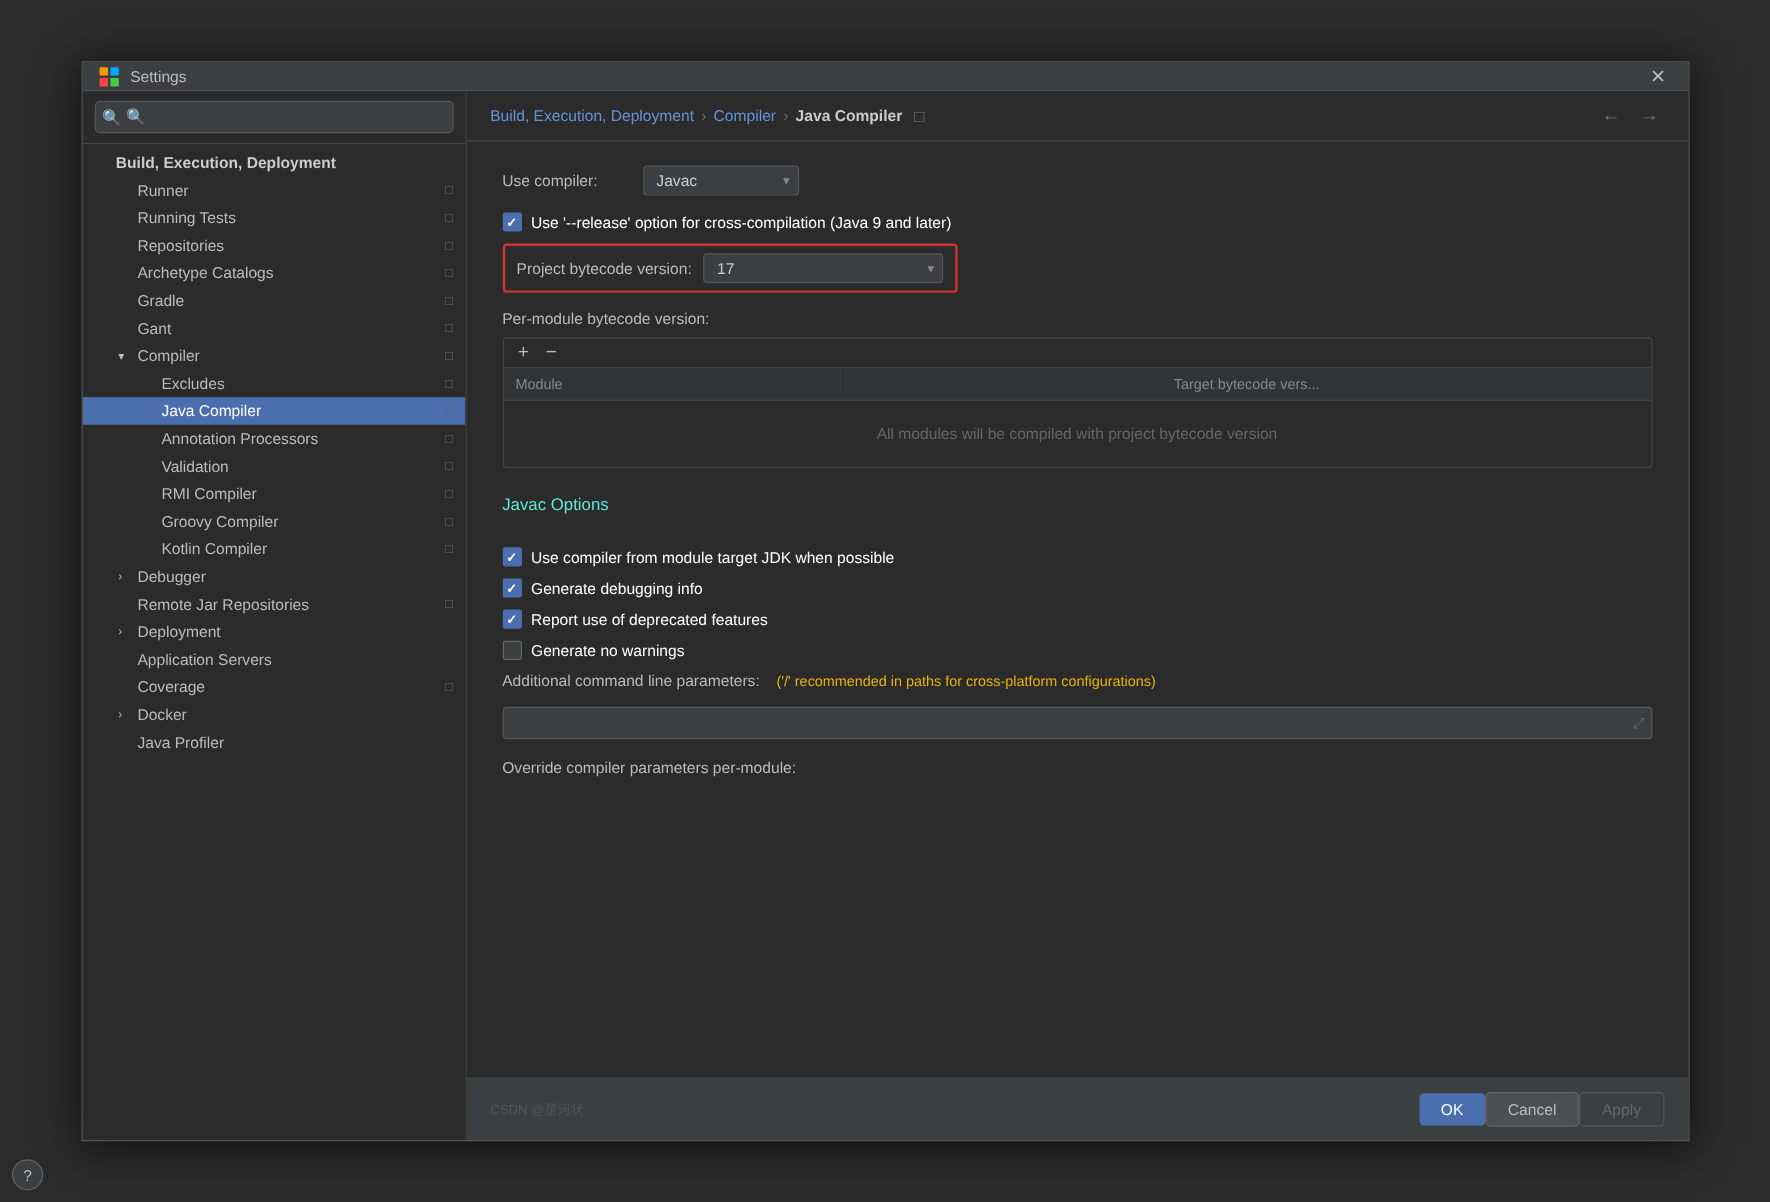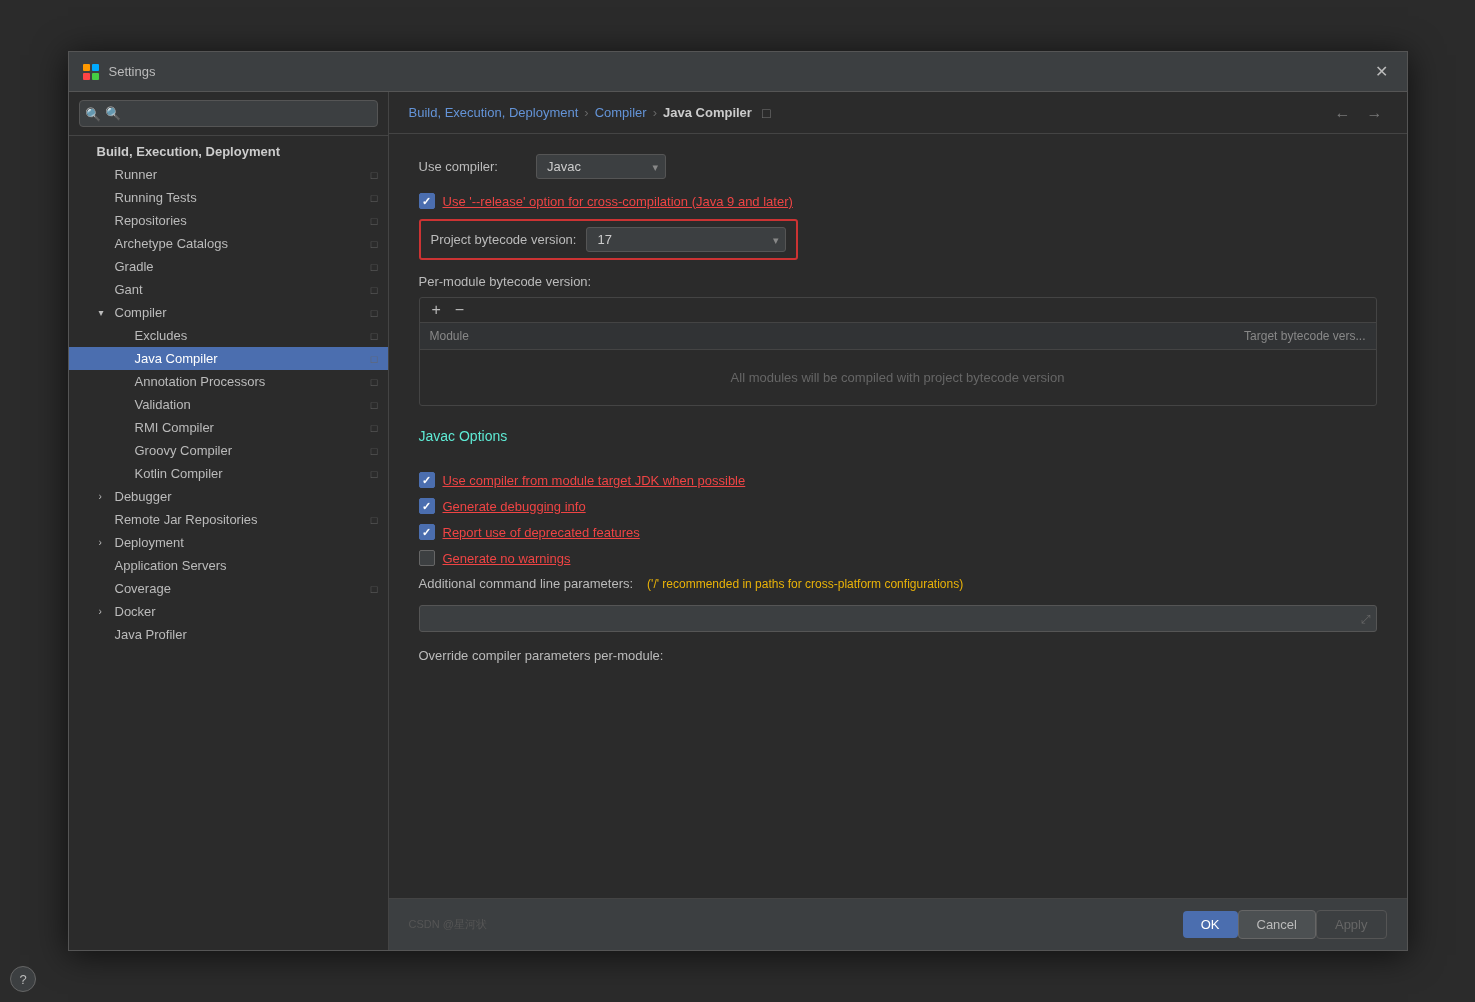--- a/index.html
+++ b/index.html
@@ -16,21 +16,21 @@
     .window {
       width: 1340px;
       height: 900px;
       background: #2b2b2b;
       border: 1px solid #555;
       display: flex;
       flex-direction: column;
       box-shadow: 0 4px 32px #000a;
     }
     .titlebar {
-      height: 40px;
+      height: 24px;
       background: #3c3f41;
       display: flex;
       align-items: center;
       padding: 0 12px;
       border-bottom: 1px solid #555;
       flex-shrink: 0;
     }
     .titlebar-icon {
       width: 20px;
       height: 20px;
@@ -205,21 +205,21 @@
       align-items: center;
       justify-content: center;
       flex-shrink: 0;
       cursor: pointer;
     }
     .checkbox-custom.unchecked {
       background: #3c3f41;
       border: 1px solid #666;
     }
     .checkbox-check { color: #fff; font-size: 11px; font-weight: bold; }
-    .checkbox-label { color: #ef4444; text-decoration: underline; }
+    .checkbox-label { color: #ffffff; }
     
     .project-bytecode-box {
       border: 2px solid #cc3333;
       border-radius: 3px;
       padding: 6px 10px;
       display: inline-flex;
       align-items: center;
       gap: 10px;
       margin-bottom: 14px;
     }
@@ -269,21 +269,21 @@
     }
     .module-table th {
       text-align: left;
       padding: 6px 10px;
       color: #888;
       font-weight: normal;
       border-bottom: 1px solid #444;
       background: #313335;
       font-size: 12px;
     }
-    .module-table th:last-child { text-align: right; }
+    .module-table th:last-child { text-align: center; }
     .module-table-empty {
       padding: 20px;
       text-align: center;
       color: #666;
       font-size: 13px;
     }
     .section-title {
       color: #5eead4;
       font-size: 14px;
       margin-bottom: 28px;

